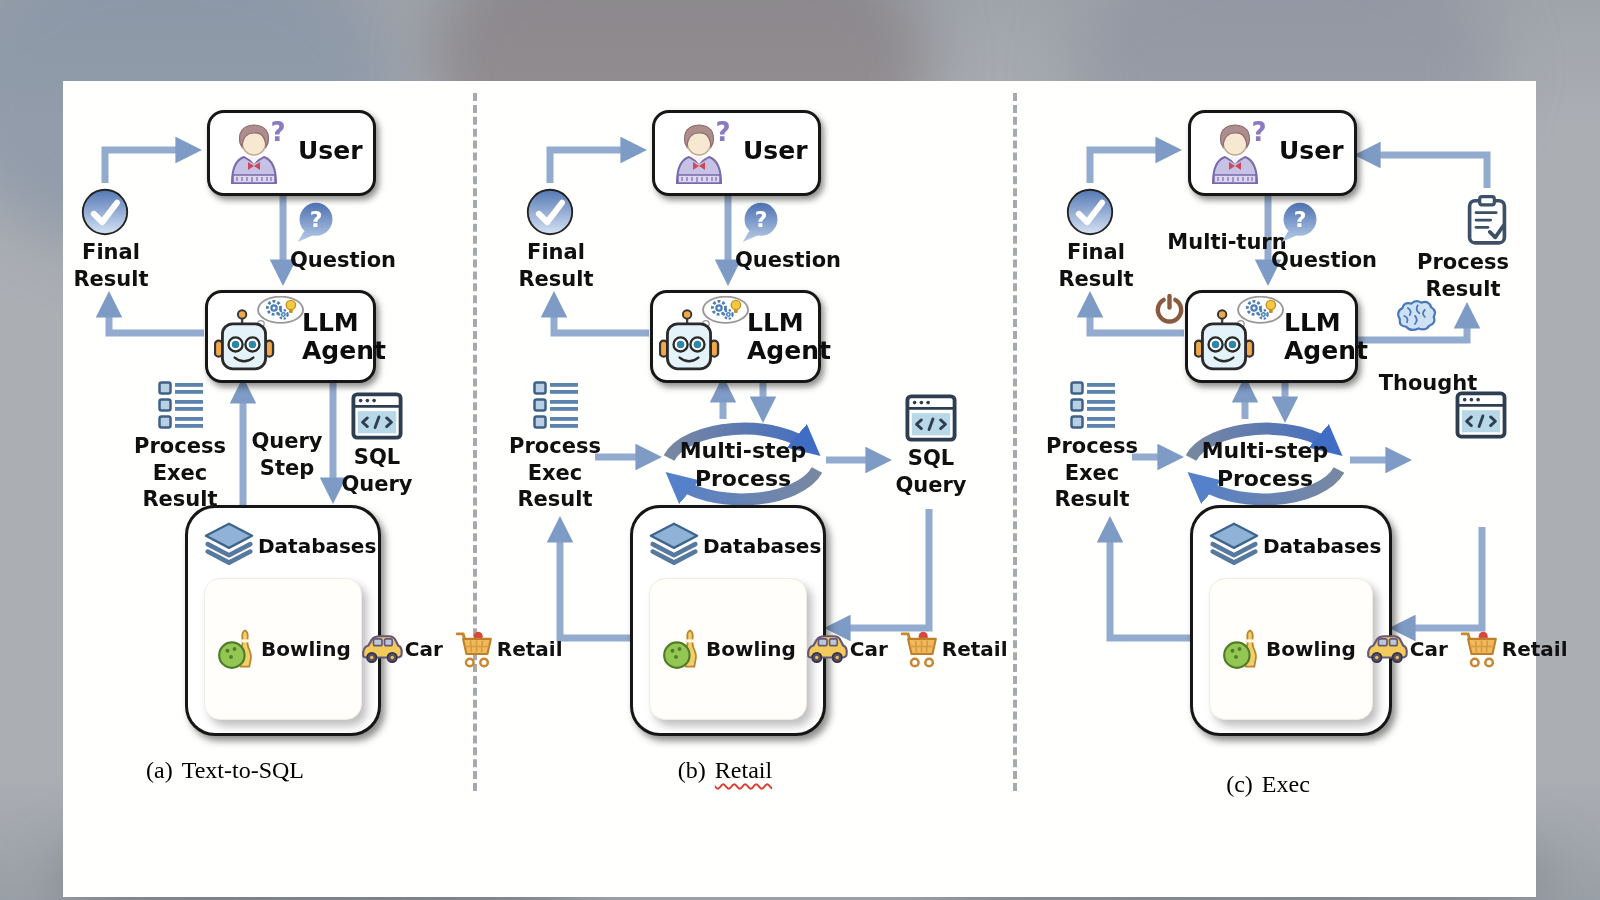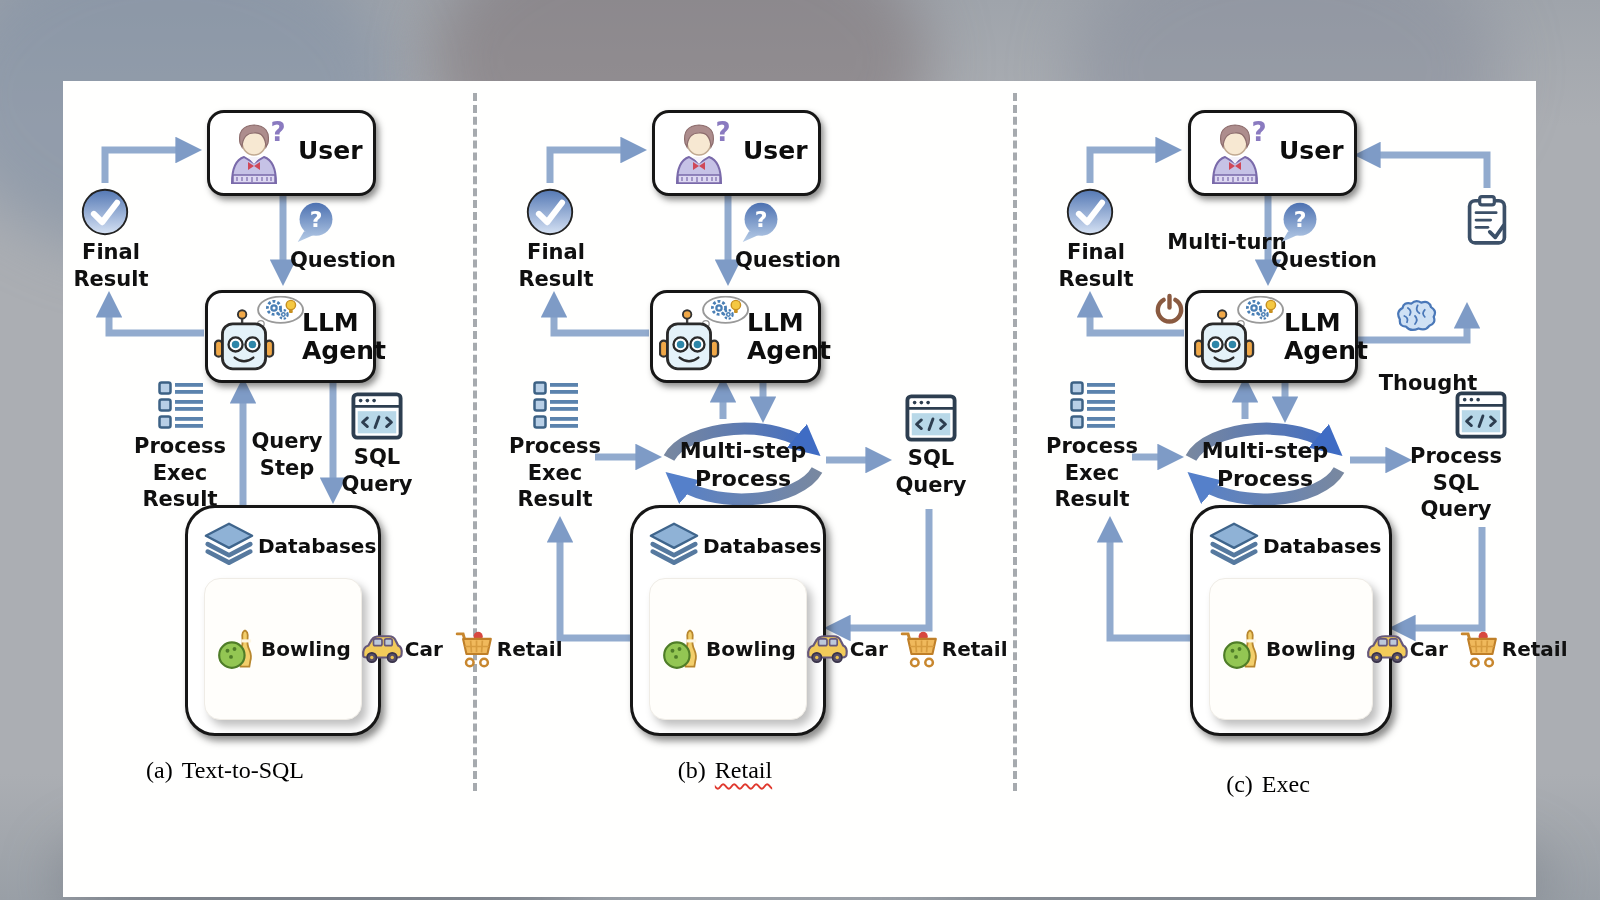--- a/index.html
+++ b/index.html
@@ -457,20 +457,21 @@
       <svg viewBox="0 0 46 48">
         <use href="#sym-qbubble"></use>
       </svg>
     </div>
   <div class="lbl" style="left:1206px;top:166px;width:110px;">Question</div>
   <div class="icon" style="left:1402px;top:112px;width:44px;height:54px;">
       <svg viewBox="0 0 48 56">
         <use href="#sym-clipboard"></use>
       </svg>
     </div>
+  <div class="lbl" style="left:1338px;top:168px;width:124px;">Process Result</div>
   <div class="box" style="left:1122px;top:209px;width:167px;height:87px;">
     <div class="icon" style="left:6px;top:2px;width:90px;height:82px;">
         <svg viewBox="0 0 96 86">
           <use href="#sym-robot"></use>
         </svg>
       </div>
     <div class="box-label" style="left:96px;top:16px;width:70px;">LLM Agent</div>
   </div>
   <div class="icon" style="left:1090px;top:212px;width:33px;height:33px;">
       <svg viewBox="0 0 34 34">
@@ -488,21 +489,20 @@
       <svg viewBox="0 0 46 50">
         <use href="#sym-list"></use>
       </svg>
     </div>
   <div class="lbl" style="left:972px;top:352px;width:114px;">Process Exec Result</div>
   <div class="icon" style="left:1392px;top:310px;width:52px;height:48px;">
       <svg viewBox="0 0 54 50">
         <use href="#sym-sqlwin"></use>
       </svg>
     </div>
-  <div class="lbl" style="left:1346px;top:362px;width:94px;">Process SQL Query</div>
   <div class="dbbox" style="left:1127px;top:424px;width:196px;height:225px;">
     <div class="dbhead">
       <div class="icon2">
           <svg viewBox="0 0 58 54">
             <use href="#sym-layers"></use>
           </svg>
         </div>
       <div class="dbtitle">Databases</div>
     </div>
     <div class="dbinner">

